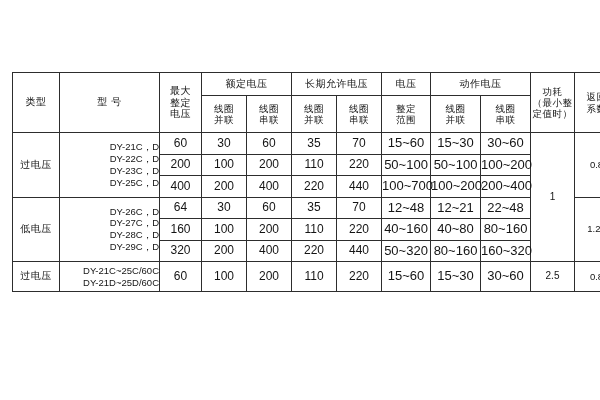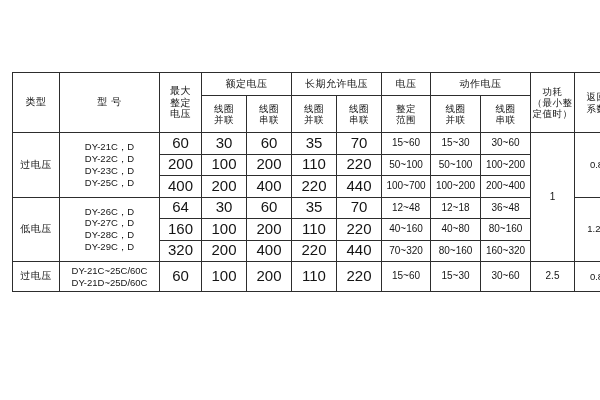--- a/index.html
+++ b/index.html
@@ -51,23 +51,23 @@
     font-size: 10px;
     letter-spacing: 0.5px;
   }
   .model-cell {
     font-size: 9.5px;
     text-align: center;
     line-height: 1.22;
     padding: 1px 0;
     white-space: nowrap;
   }
-  .model-cell .ln { display: block; }
-  .num { font-size: 15px; }
-  .range { font-size: 10px; letter-spacing: 0px; margin-top: 20px; }
+  .model-cell .ln { display: block; text-align: right; }
+  .num { font-size: 12px; }
+  .range { font-size: 13px; letter-spacing: 0px; margin-top: 20px; }
   .power-cell { font-size: 10px; }
   .ret-cell { font-size: 9.5px; }
   .small-hdr { font-size: 9.5px; }
 </style>
 </head>
 <body>
 
 <div id="sheet">
 
   <table class="spec">
@@ -186,41 +186,41 @@
           <span class="ln">DY-27C，D</span>
           <span class="ln">DY-28C，D</span>
           <span class="ln">DY-29C，D</span>
         </td>
         <td class="num">64</td>
         <td class="num">30</td>
         <td class="num">60</td>
         <td class="num">35</td>
         <td class="num">70</td>
         <td class="range">12~48</td>
-        <td class="range">12~18</td>
-        <td class="range">36~48</td>
+        <td class="range">12~21</td>
+        <td class="range">22~48</td>
         <td class="ret-cell" rowspan="3">1.25</td>
       </tr>
       <tr class="data-row">
         <td class="num">160</td>
         <td class="num">100</td>
         <td class="num">200</td>
         <td class="num">110</td>
         <td class="num">220</td>
         <td class="range">40~160</td>
         <td class="range">40~80</td>
         <td class="range">80~160</td>
       </tr>
       <tr class="data-row">
         <td class="num">320</td>
         <td class="num">200</td>
         <td class="num">400</td>
         <td class="num">220</td>
         <td class="num">440</td>
-        <td class="range">70~320</td>
+        <td class="range">50~320</td>
         <td class="range">80~160</td>
         <td class="range">160~320</td>
       </tr>
 
       <tr style="height:30px">
         <td class="type-cell">过电压</td>
         <td class="model-cell">
           <span class="ln">DY-21C~25C/60C</span>
           <span class="ln">DY-21D~25D/60C</span>
         </td>

